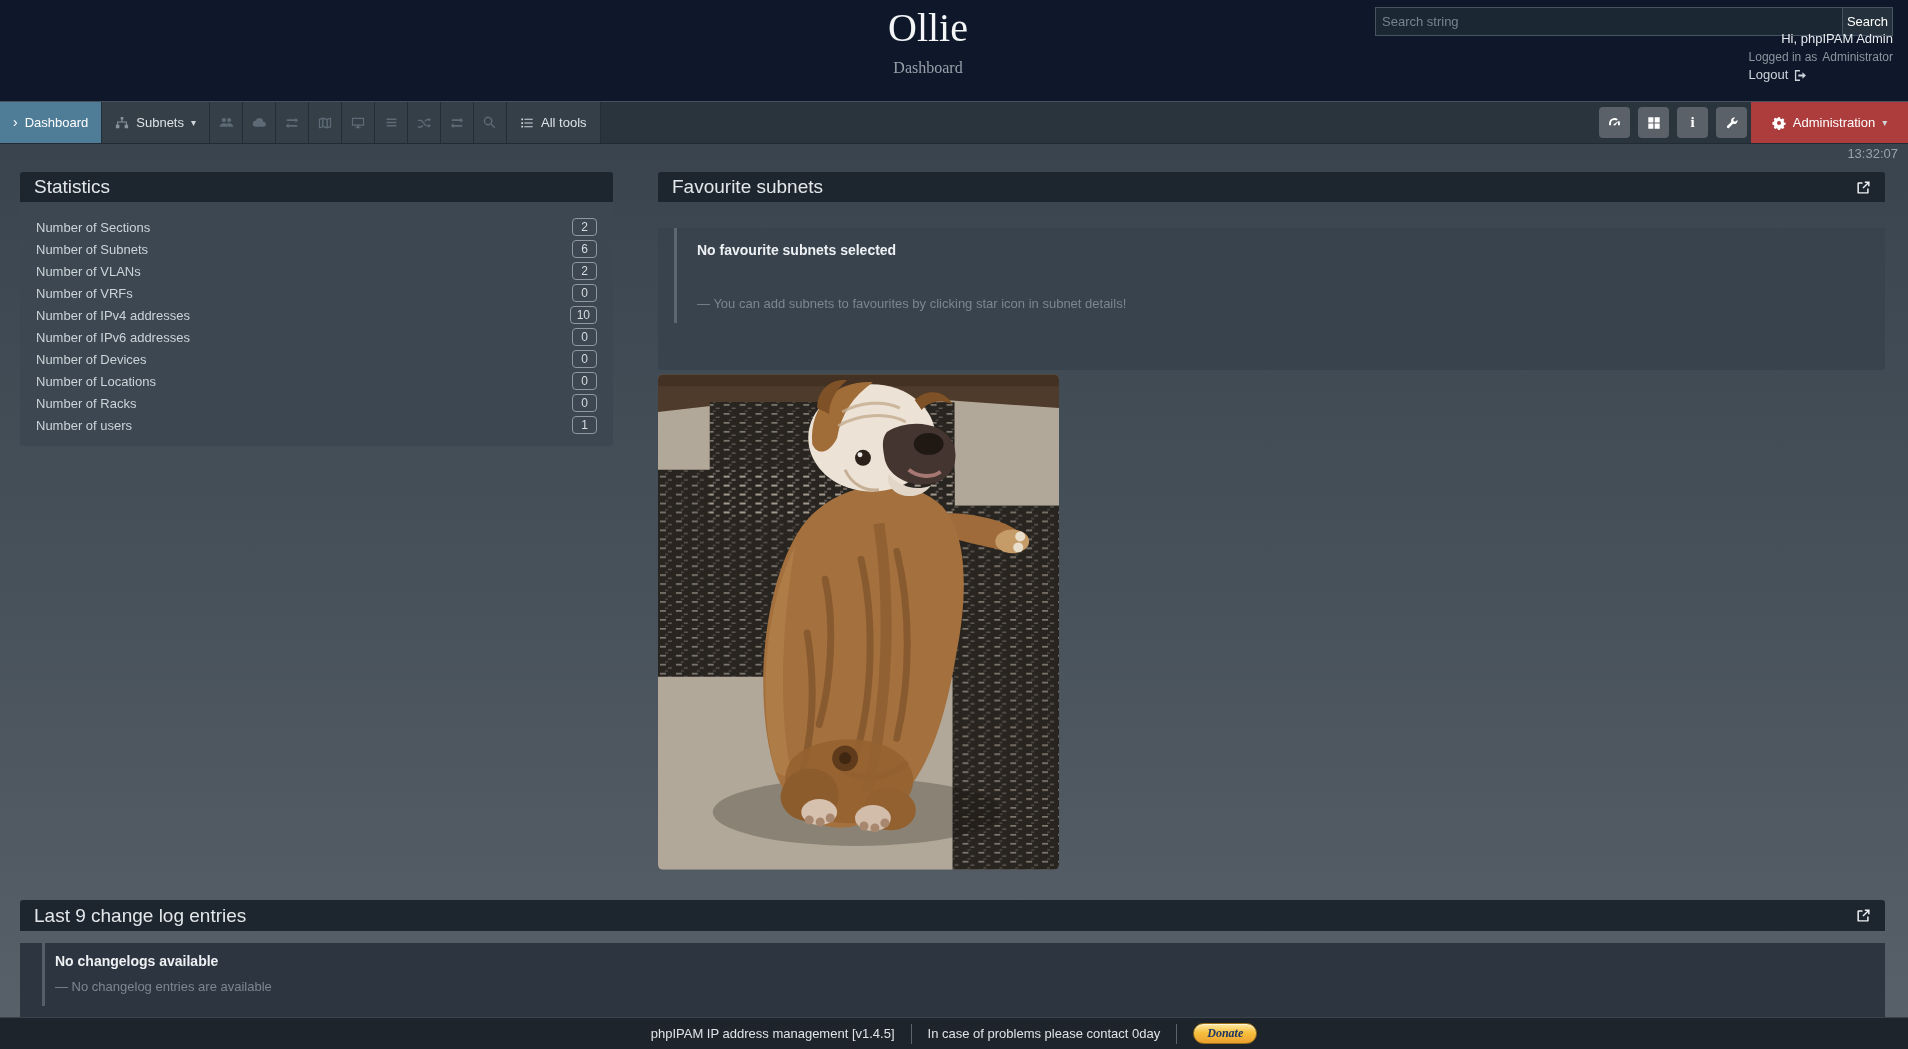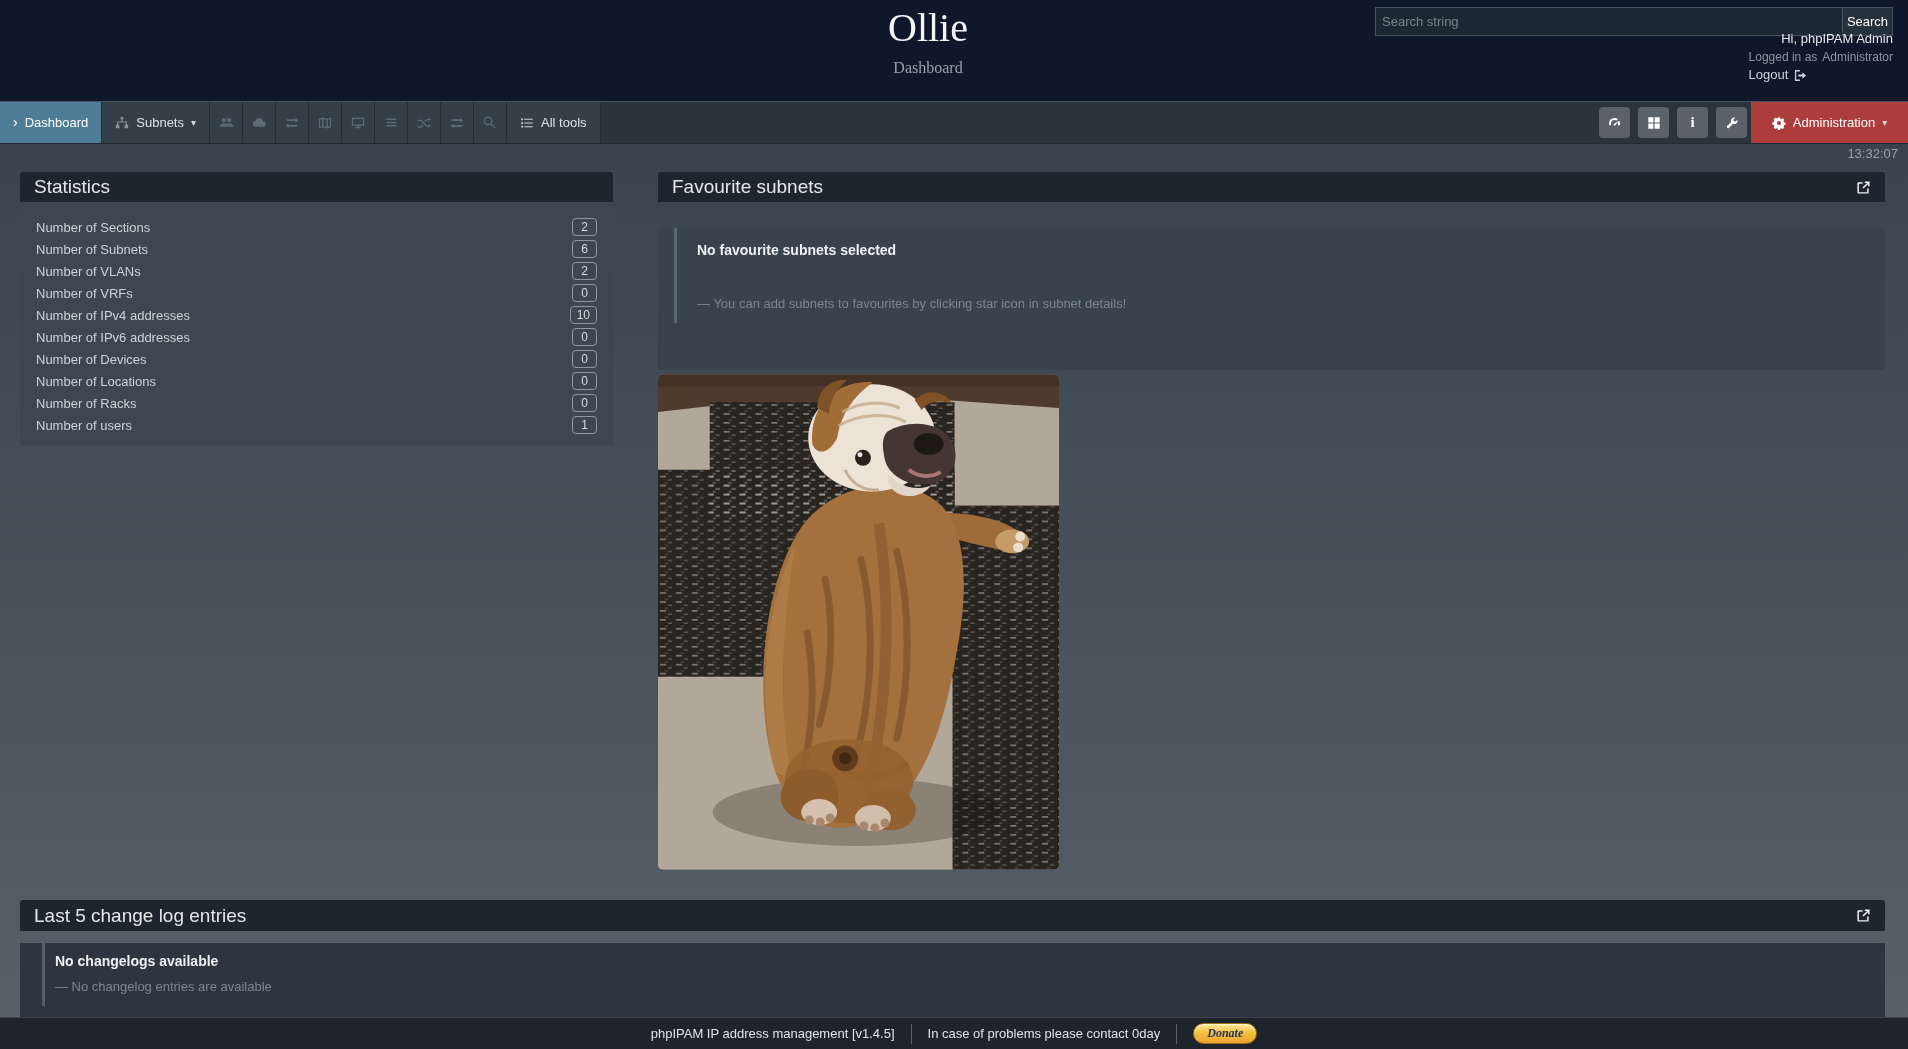--- a/index.html
+++ b/index.html
@@ -366,21 +366,21 @@
         <circle cx="206" cy="84" r="8" fill="#2b211a"></circle>
         <circle cx="203" cy="81" r="2.5" fill="#ffffff" opacity="0.9"></circle>
         <path d="M188 96 C194 110 208 118 222 116" stroke="#b59a7c" stroke-width="3" fill="none" opacity="0.7"></path>
       </g>
     </g>
   </svg>
 </div>
 
 <div class="panel" id="log">
   <div class="panel-h">
-    <span>Last 5 change log entries</span>
+    <span>Last 9 change log entries</span>
     <span class="spacer"></span>
     <button class="ext-btn">
       <span>
           <svg width="15" height="15" viewBox="0 0 16 16" fill="currentColor">
             <path d="M13.5 9v4.2a1.3 1.3 0 0 1-1.3 1.3H2.8a1.3 1.3 0 0 1-1.3-1.3V3.8a1.3 1.3 0 0 1 1.3-1.3H7v1.6H3.1v9h8.8V9zM9.4 1.5h5.1v5.1h-1.6V4.2L8 9.1 6.9 8l4.9-4.9H9.4z"></path>
           </svg>
         </span>
     </button>
   </div>
   <div class="panel-b">

